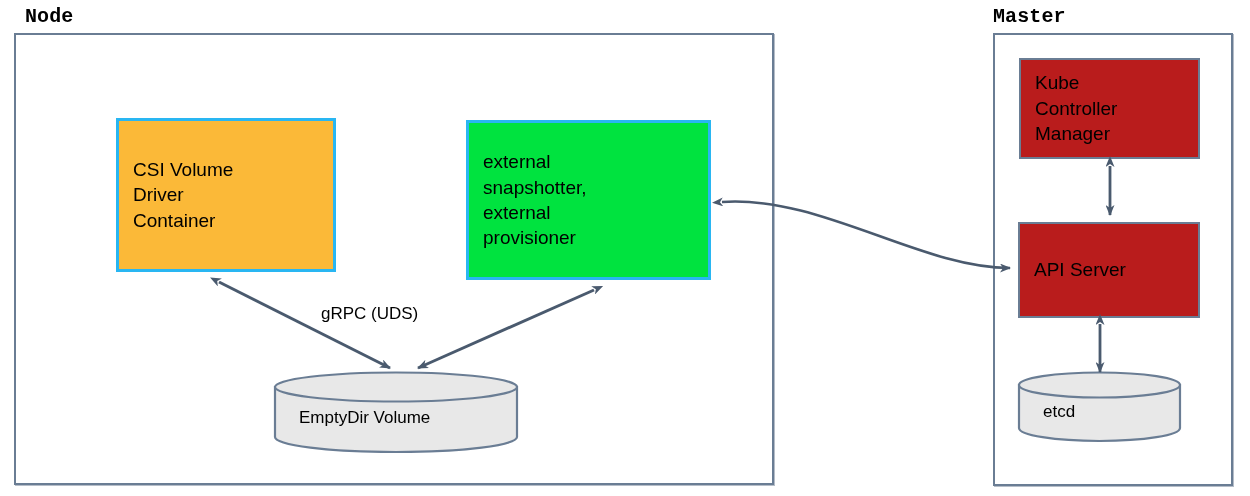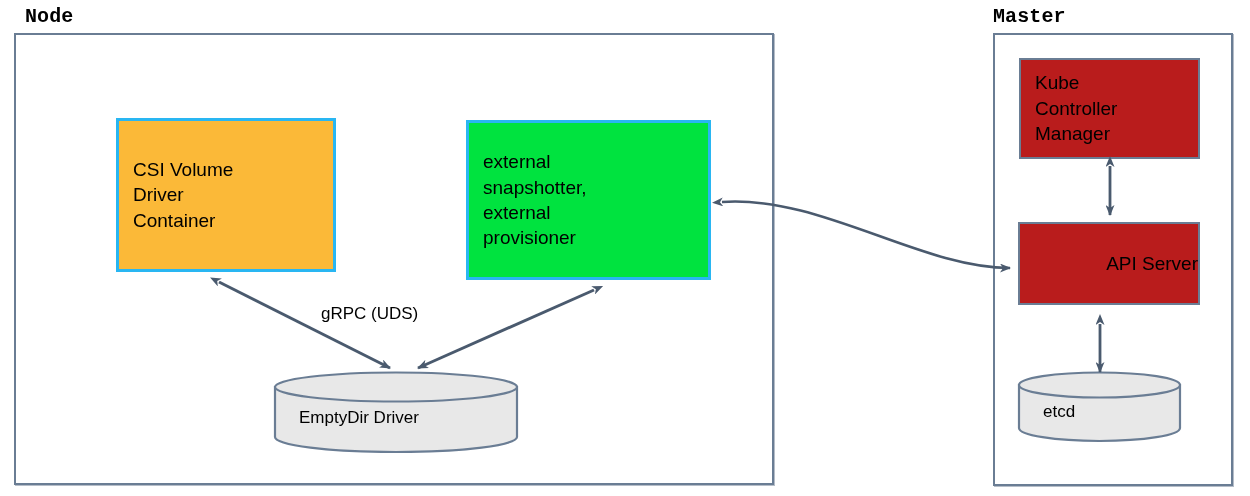--- a/index.html
+++ b/index.html
@@ -137,36 +137,36 @@
 snapshotter,
 external
 provisioner</span>
   </div>
 
   <div class="abs cylinder-wrap" style="left:273px; top:371px; width:246px; height:82px;">
     <svg width="246" height="82" viewBox="0 0 246 82">
       <path d="M2,16 L2,66 A121,15 0 0 0 244,66 L244,16 Z" fill="#e8e8e8" stroke="#6a7d94" stroke-width="2.2"></path>
       <ellipse cx="123" cy="16" rx="121" ry="14.5" fill="#e8e8e8" stroke="#6a7d94" stroke-width="2.2"></ellipse>
     </svg>
-    <div class="cylinder-label left-align" style="top:37px;">EmptyDir Driver</div>
+    <div class="cylinder-label left-align" style="top:37px;">EmptyDir Volume</div>
   </div>
 
   <div class="abs edge-label" style="left:321px; top:288px;">gRPC (UDS)</div>
 
   <div class="abs group-title" style="left:993px; top:5px;">Master</div>
 
   <div class="abs container-box" style="left:993px; top:33px; width:240px; height:453px;"></div>
 
   <div class="abs grey-box" style="left:1019px; top:58px; width:181px; height:101px;">
     <span class="comp-text">Kube
 Controller
 Manager</span>
   </div>
 
-  <div class="abs grey-box" style="left:1018px; top:222px; width:182px; height:83px;justify-content:flex-end;">
+  <div class="abs grey-box" style="left:1018px; top:222px; width:182px; height:96px;">
     <span class="comp-text">API Server</span>
   </div>
 
   <div class="abs cylinder-wrap" style="left:1017px; top:371px; width:144px; height:72px;">
     <svg width="165" height="72" viewBox="0 0 165 72">
       <path d="M2,14 L2,57 A80.5,13 0 0 0 163,57 L163,14 Z" fill="#e8e8e8" stroke="#6a7d94" stroke-width="2.2"></path>
       <ellipse cx="82.5" cy="14" rx="80.5" ry="12.5" fill="#e8e8e8" stroke="#6a7d94" stroke-width="2.2"></ellipse>
     </svg>
     <div class="cylinder-label left-align" style="top:31px;">etcd</div>
   </div>

